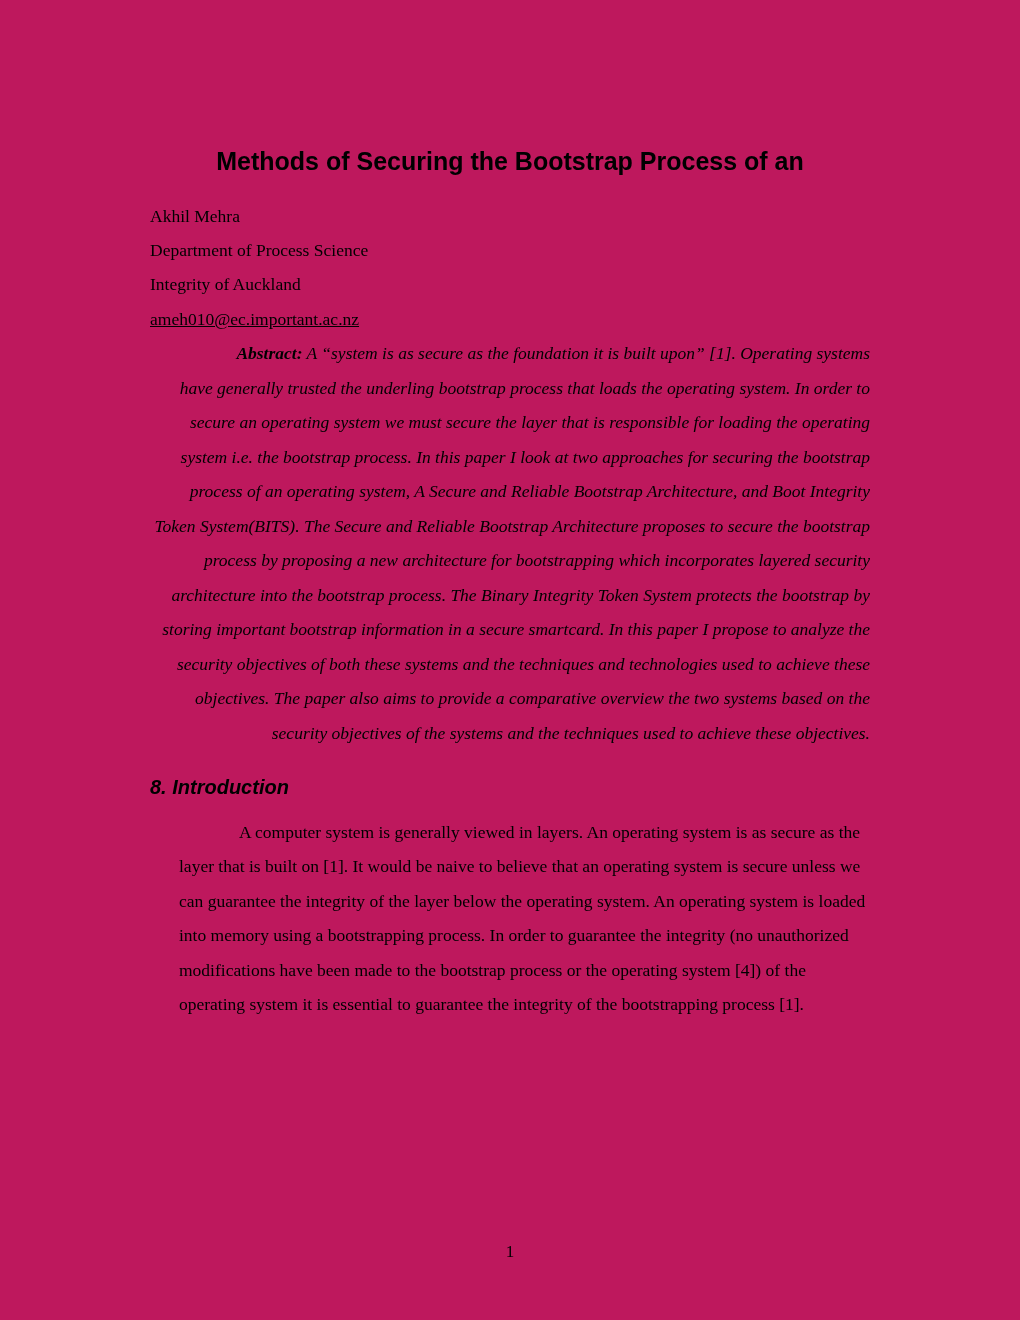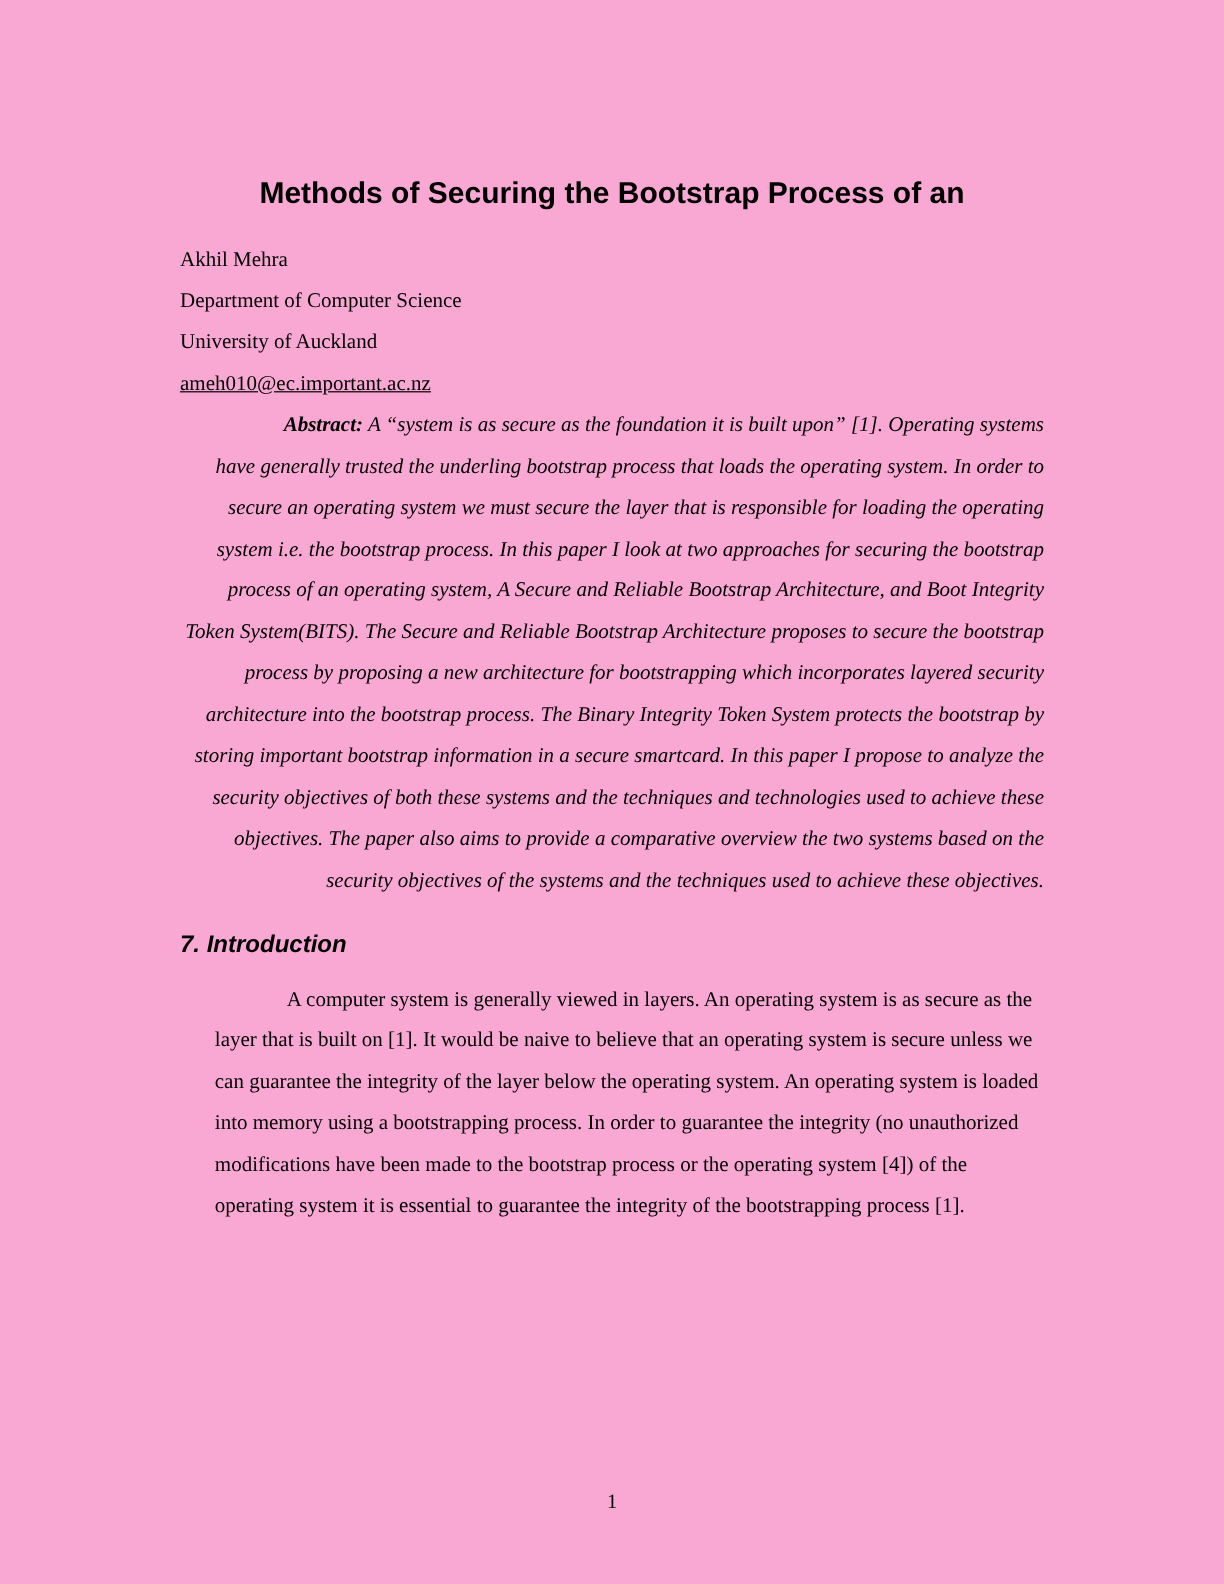--- a/index.html
+++ b/index.html
@@ -1,21 +1,21 @@
 <!DOCTYPE html>
 <html><head>
 <meta charset="utf-8">
 <style>
   * { margin: 0; padding: 0; box-sizing: border-box; }
   html, body { background: #e8e8e8; }
   .page {
     width: 1020px;
     height: 1320px;
     margin: 0 auto;
-    background: #f9a8d4;
+    background: #be185d;
     font-family: "Liberation Serif", serif;
     color: #000000;
     position: relative;
     padding: 138px 150px 0 150px;
     overflow: hidden;
   }
   .title-block {
     text-align: center;
     font-family: "Liberation Sans", sans-serif;
     font-weight: 700;
@@ -70,26 +70,26 @@
 <body>
 
 <div class="page">
 
   <div class="title-block">
     <div>Methods of Securing the Bootstrap Process of an</div>
   </div>
 
   <div class="author-block">
     <div>Akhil Mehra</div>
-    <div>Department of Computer Science</div>
-    <div>University of Auckland</div>
+    <div>Department of Process Science</div>
+    <div>Integrity of Auckland</div>
     <div><span class="email-link">ameh010@ec.important.ac.nz</span></div>
   </div>
 
   <p class="abstract"><span class="abstract-label">Abstract:</span> <span>A “system is as secure as the foundation it is built upon” [1].  Operating systems have generally trusted the underling bootstrap process that loads the operating system.  In order to secure an operating system we must secure the layer that is responsible for loading the operating system i.e. the bootstrap process.   In this paper I look at two approaches for securing the bootstrap process of an operating system, A Secure and Reliable Bootstrap Architecture, and Boot Integrity Token System(BITS).  The Secure and Reliable Bootstrap Architecture proposes to secure the bootstrap process by proposing a new architecture for bootstrapping which incorporates layered security architecture into the bootstrap process.  The Binary Integrity Token System protects the bootstrap by storing important bootstrap information in a secure smartcard.  In this paper I propose to analyze the security objectives of both these systems and the techniques and technologies used to achieve these objectives.  The paper also aims to provide a comparative overview the two systems based on the security objectives of the systems and the techniques used to achieve these objectives.</span></p>
 
-  <h2 class="section-heading">7.  Introduction</h2>
+  <h2 class="section-heading">8.  Introduction</h2>
 
   <p class="body-paragraph">A computer system is generally viewed in layers.  An operating system is as secure as the layer that is built on [1]. It would be naive to believe that an operating system is secure unless we can guarantee the integrity of the layer below the operating system.  An operating system is loaded into memory using a bootstrapping process.  In order to guarantee the integrity (no unauthorized modifications have been made to the bootstrap process or the operating system [4]) of the operating system it is essential to guarantee the integrity of the bootstrapping process [1].</p>
 
   <div class="page-number">1</div>
 
 </div>
 
 </body></html>

